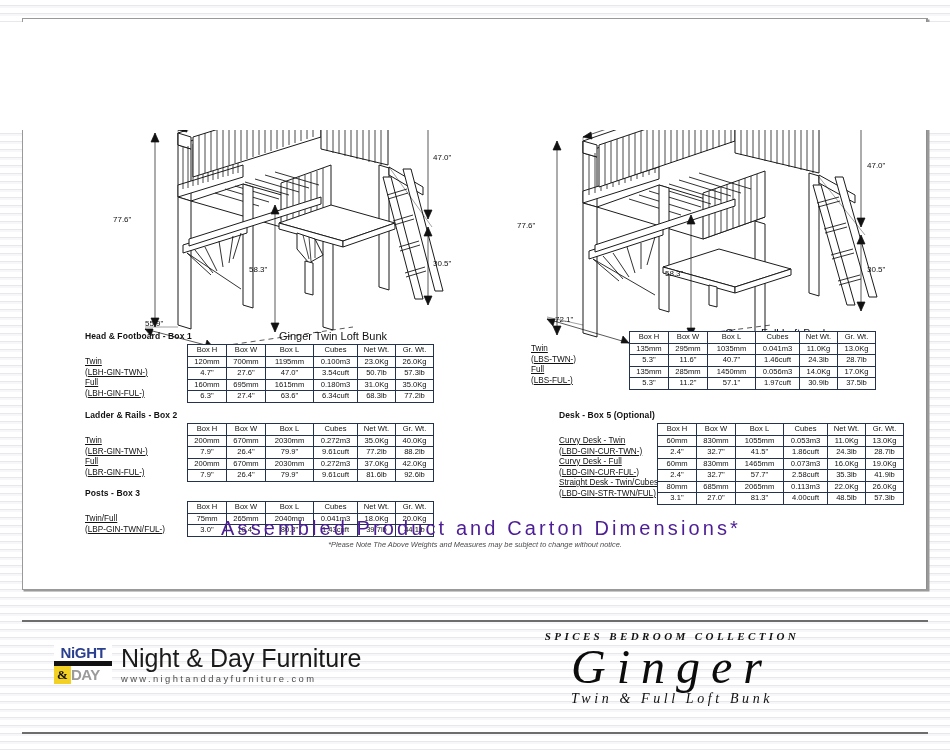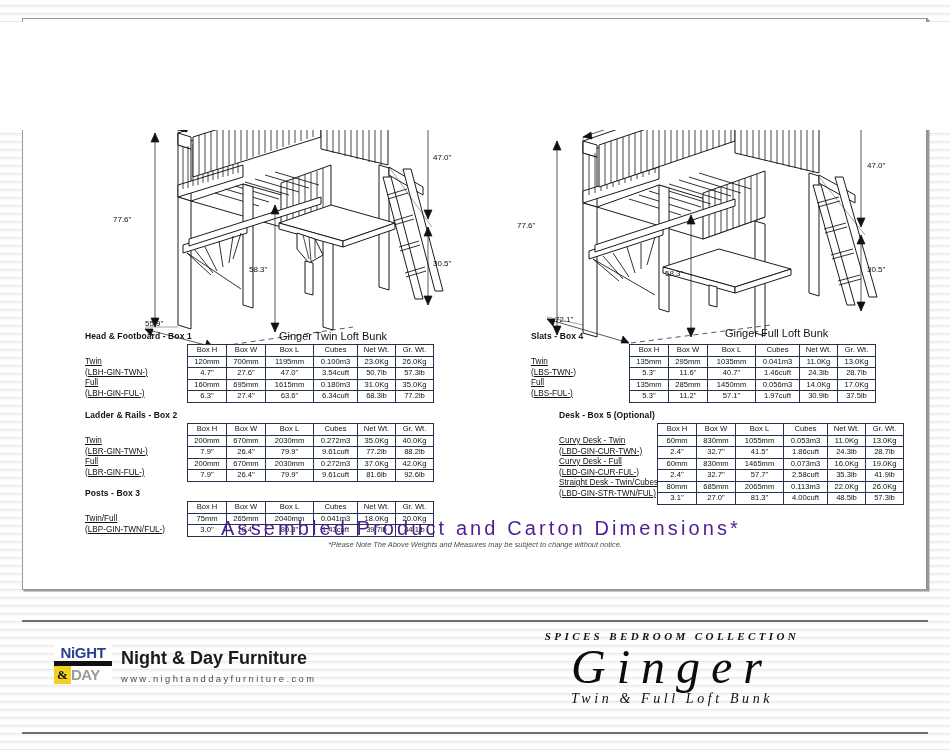--- a/index.html
+++ b/index.html
@@ -106,21 +106,21 @@
     position:absolute; left:0; top:22px; width:17px; height:18px; background:#f2d024;
     color:#111; font-weight:bold; font-size:13px; line-height:18px; text-align:center;
     font-family:"Liberation Serif", serif;
   }
   #logo-day {
     position:absolute; left:17px; top:22px; width:41px; height:18px;
     background:#ffffff; color:#9b9b9b; font-weight:bold; font-size:15px;
     line-height:18px; text-align:left; letter-spacing:-.5px;
   }
   #brand-text { display:flex; flex-direction:column; }
-  #brand-name { font-size:18px; color:#1a1a1a; line-height:27px; font-weight:700; }
+  #brand-name { font-size:25px; color:#1a1a1a; line-height:27px; font-weight:400; }
   #brand-url {
     font-size:9.4px; color:#4d4d4d; letter-spacing:2.4px; margin-top:1px;
   }
 
   #collection { position:absolute; right:58px; top:630px; text-align:center; width:440px; z-index:3;}
   #collection-line {
     font-family:"Liberation Serif", serif; font-style:italic; font-weight:bold;
     font-size:11px; letter-spacing:3.4px; color:#111;
   }
   #collection-title {
@@ -634,21 +634,20 @@
               <td>1.43cuft</td>
               <td>39.7lb</td>
               <td>44.1lb</td>
             </tr>
       </tbody>
         </table>
     </div>
   </div>
 
   <div class="tbl-block" id="tbl-box4" style="left:508px; top:312px;">
-    <div class="tbl-title">Slats - Box 4</div>
     <div class="tbl-wrap">
       <div class="rowlabels" style="width:98px;">
         <div class="rowlabel">Twin</div>
         <div class="rowlabel">(LBS-TWN-)</div>
         <div class="rowlabel">Full</div>
         <div class="rowlabel">(LBS-FUL-)</div>
       </div>
       <table class="dims">
         <tbody>
             <tr>

